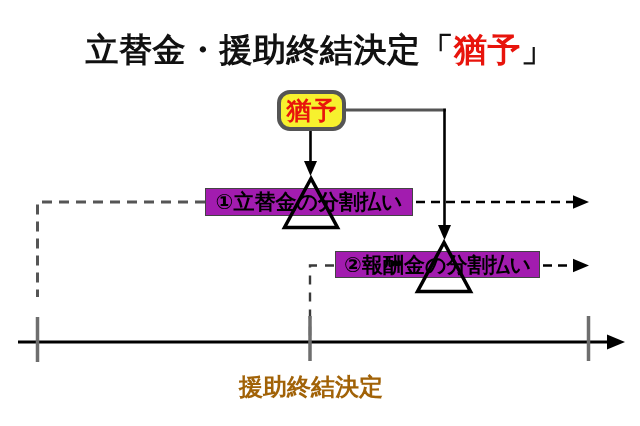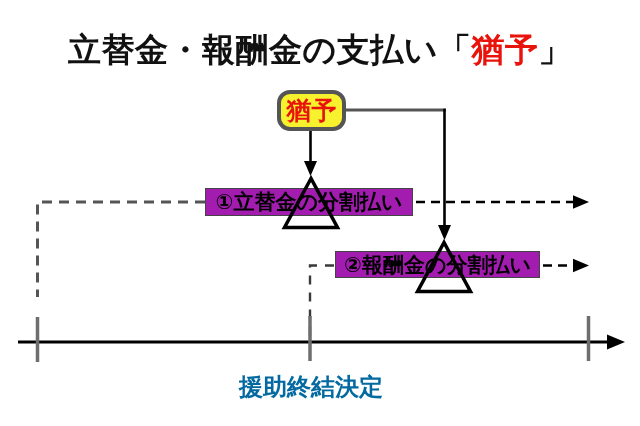--- a/index.html
+++ b/index.html
@@ -53,21 +53,21 @@
     color:#000;
     white-space:nowrap;
   }
   .step1{left:205px;top:188px;width:208px;height:28px;}
   .step2{left:335px;top:251px;width:205px;height:27px;}
   .axis-label{
     position:absolute;
     left:311px;top:371px;
     transform:translateX(-50%);
     font-size:24px;font-weight:bold;
-    color:#0369a1;
+    color:#a16207;
     white-space:nowrap;
   }
   svg.overlay{
     position:absolute;left:0;top:0;
     width:640px;height:426px;
     pointer-events:none;
   }
   .ln-gray{stroke:var(--line-gray);stroke-width:3;fill:none;}
   .ln-black{stroke:#000;stroke-width:2.6;fill:none;}
   .dash-gray{stroke:var(--line-gray);stroke-width:3;fill:none;stroke-dasharray:10 7;}
@@ -76,21 +76,21 @@
   .head{fill:#000;stroke:none;}
   .tri{fill:none;stroke:#000;stroke-width:3.5;stroke-linejoin:miter;}
   .axis{stroke:#000;stroke-width:3;fill:none;}
   .tick{stroke:var(--tick-gray);stroke-width:3.5;fill:none;}
 </style>
 </head>
 <body>
 
 <div class="stage">
 
-  <h1 class="title"><span>立替金・報酬金の支払い「</span><span class="red">猶予</span><span>」</span></h1>
+  <h1 class="title"><span>立替金・援助終結決定「</span><span class="red">猶予</span><span>」</span></h1>
 
   <div class="step step1">①立替金の分割払い</div>
   <div class="step step2">②報酬金の分割払い</div>
 
   <div class="badge">猶予</div>
 
   <div class="axis-label">援助終結決定</div>
 
   <svg class="overlay" viewBox="0 0 640 426">
 

